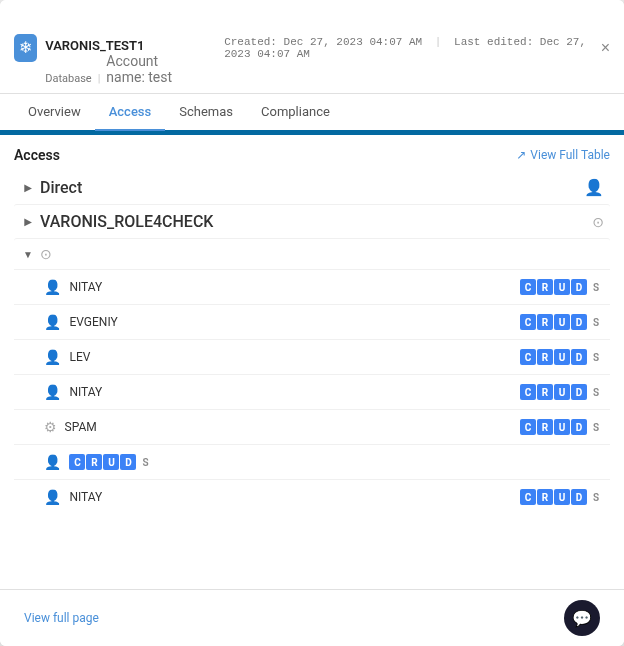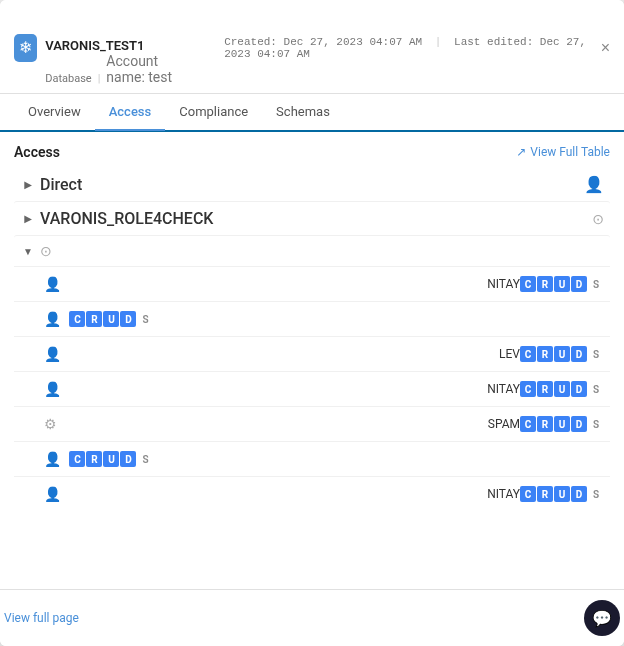--- a/index.html
+++ b/index.html
@@ -69,21 +69,21 @@
       border: none;
       font-size: 16px;
       color: #888;
       cursor: pointer;
       line-height: 1;
     }
     .tabs {
       display: flex;
       gap: 0;
       padding: 0 14px;
-      border-bottom: 2px solid #0369a1;
+      border-bottom: 5px solid #0369a1;
       flex-shrink: 0;
       background: #fff;
     }
     .tab {
       padding: 10px 14px;
       font-size: 13px;
       color: #555;
       cursor: pointer;
       border-bottom: 2px solid transparent;
       margin-bottom: -1px;
@@ -157,21 +157,20 @@
     .user-icon {
       color: #aaa;
       font-size: 14px;
       margin-right: 8px;
       flex-shrink: 0;
     }
     .user-name {
       flex: 1;
       font-size: 12px;
       color: #333;
-      text-align: right;
     }
     .crud-badges {
       display: flex;
       align-items: center;
       gap: 1px;
     }
     .badge {
       display: inline-flex;
       align-items: center;
       justify-content: center;
@@ -181,21 +180,21 @@
       font-weight: 700;
       border-radius: 2px;
       color: white;
     }
     .badge-c { background: #3b82f6; }
     .badge-r { background: #3b82f6; }
     .badge-u { background: #3b82f6; }
     .badge-d { background: #3b82f6; }
     .badge-s { background: none; color: #888; font-weight: 600; }
     .footer {
-      padding: 10px 4px;
+      padding: 10px 24px;
       border-top: 1px solid #e0e0e0;
       display: flex;
       align-items: center;
       justify-content: space-between;
       flex-shrink: 0;
       background: #fff;
     }
     .footer-link {
       font-size: 12px;
       color: #4a90d9;
@@ -242,22 +241,22 @@
         <span style="color:#ccc; margin: 0 6px;">|</span>
         <span>Last edited: Dec 27, 2023 04:07 AM</span>
       </div>
     </div>
     <button class="close-btn">×</button>
   </div>
 
   <div class="tabs">
     <div class="tab">Overview</div>
     <div class="tab active">Access</div>
+    <div class="tab">Schemas</div>
     <div class="tab">Compliance</div>
-    <div class="tab">Schemas</div>
   </div>
 
   <div class="content">
     <div class="section-header">
       <span class="section-title">Access</span>
       <a class="view-full-table-link">
         <span style="font-size:12px;">↗</span>
         <span>View Full Table</span>
       </a>
     </div>
@@ -286,20 +285,21 @@
         <span class="badge badge-c">C</span>
         <span class="badge badge-r">R</span>
         <span class="badge badge-u">U</span>
         <span class="badge badge-d">D</span>
         <span class="badge badge-s">S</span>
       </div>
     </div>
 
     <div class="user-row">
       <span class="user-icon">👤</span>
+      <span class="user-name">EVGENIY</span>
       <div class="crud-badges">
         <span class="badge badge-c">C</span>
         <span class="badge badge-r">R</span>
         <span class="badge badge-u">U</span>
         <span class="badge badge-d">D</span>
         <span class="badge badge-s">S</span>
       </div>
     </div>
 
     <div class="user-row">

